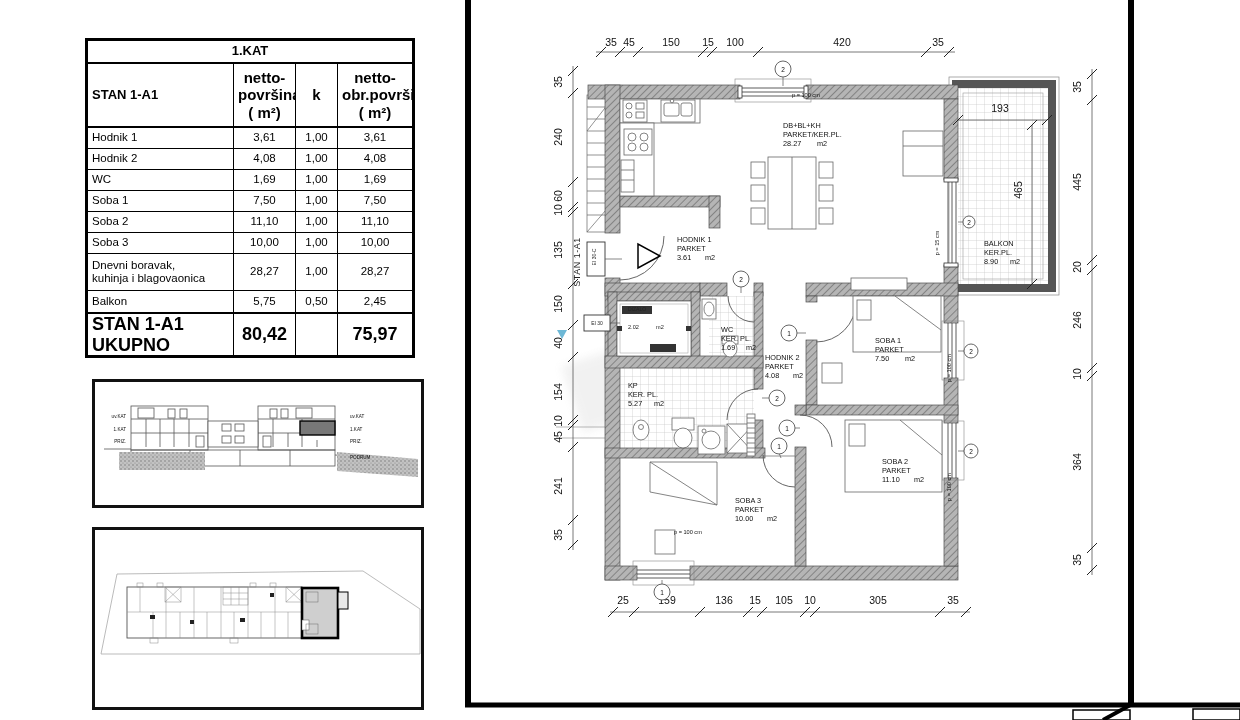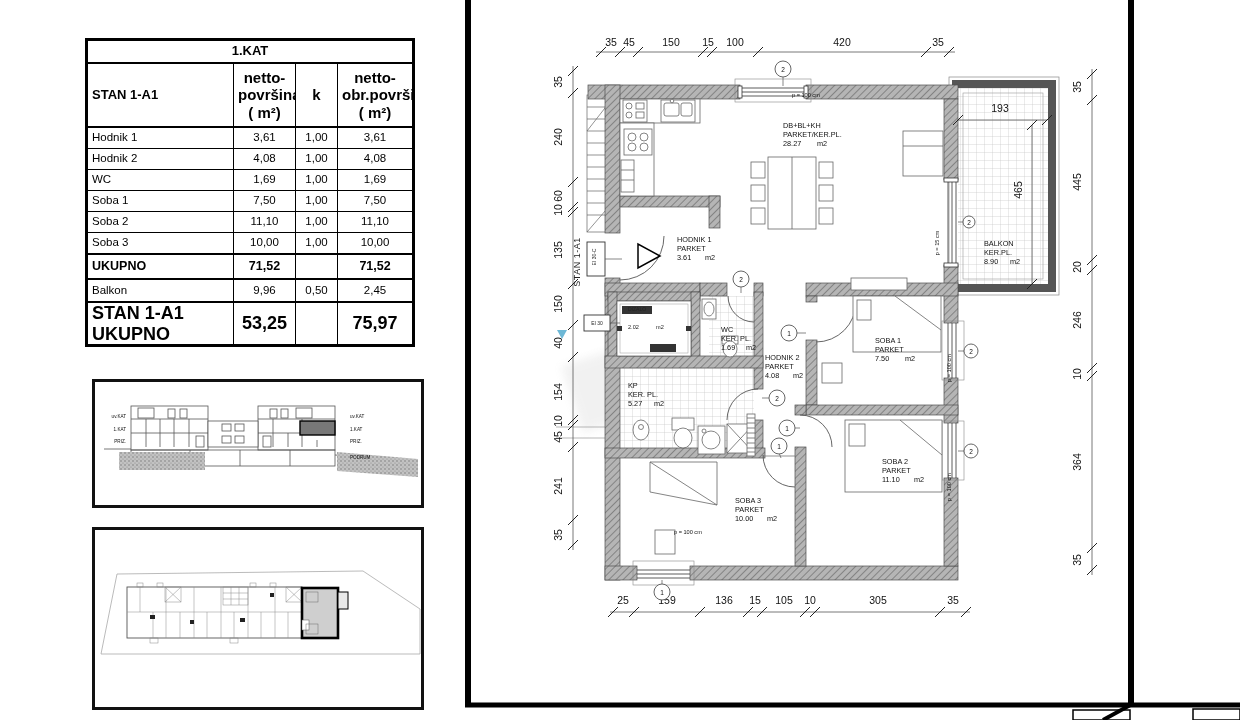--- a/index.html
+++ b/index.html
@@ -97,35 +97,36 @@
         <td class="num">11,10</td>
         <td class="num">1,00</td>
         <td class="num">11,10</td>
       </tr>
   <tr class="r-d">
     <td>Soba 3</td>
         <td class="num">10,00</td>
         <td class="num">1,00</td>
         <td class="num">10,00</td>
       </tr>
-  <tr class="r-sub">
-    <td class="b">UKUPNO</td>
-        <td class="num b">71,52</td>
-        <td class="num"></td>
-        <td class="num b">71,52</td>
+  <tr class="r-big">
+    <td class="pre">Dnevni boravak,
+kuhinja i blagovaonica</td>
+        <td class="num">28,27</td>
+        <td class="num">1,00</td>
+        <td class="num">28,27</td>
       </tr>
   <tr class="r-bal">
     <td>Balkon</td>
-        <td class="num">9,96</td>
+        <td class="num">5,75</td>
         <td class="num">0,50</td>
         <td class="num">2,45</td>
       </tr>
   <tr class="r-tot">
     <td class="b">STAN 1-A1 UKUPNO</td>
-        <td class="num b">53,25</td>
+        <td class="num b">80,42</td>
         <td class="num"></td>
         <td class="num b">75,97</td>
       </tr>
 </tbody>
   </table>
 
 <div id="elevation-panel" class="panel">
 <svg width="326" height="123" viewBox="95 382 326 123">
   <g stroke="#555" stroke-width="0.8" fill="none">
     <rect x="131" y="406" width="77" height="44" fill="#fff"></rect>

